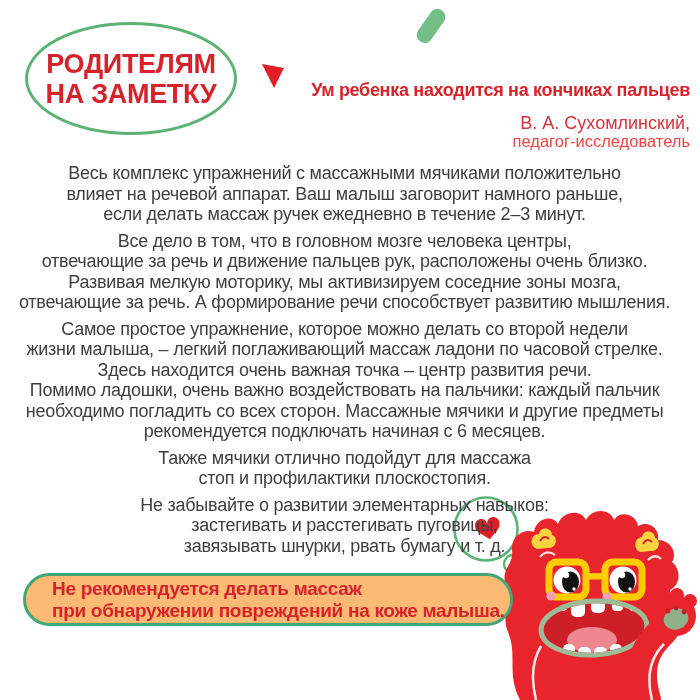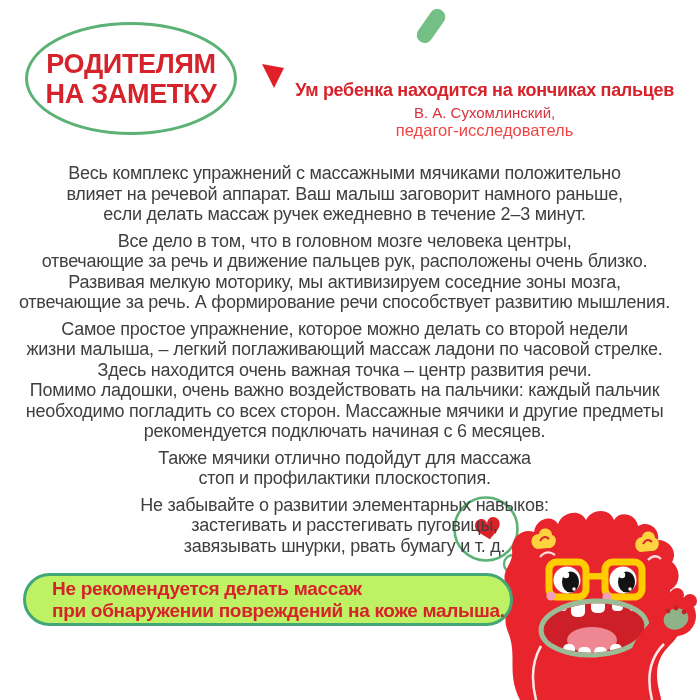--- a/index.html
+++ b/index.html
@@ -4,29 +4,29 @@
 <style>
   html,body{margin:0;padding:0;background:#fff;}
   .stage{position:relative;width:700px;height:700px;background:#ffffff;overflow:hidden;
          font-family:"Liberation Sans",sans-serif;}
   .decor-layer{position:absolute;left:0;top:0;width:700px;height:700px;z-index:1;}
   .badge{position:absolute;left:25px;top:22px;width:206px;height:107px;
          border:3px solid #5cb274;border-radius:50%;display:flex;align-items:center;
          justify-content:center;z-index:2;background:#fff;}
   .badge-text{white-space:pre;text-align:center;color:#d6232b;font-weight:bold;
               font-size:27px;line-height:30px;letter-spacing:-0.3px;}
-  .quote{position:absolute;right:26px;top:80px;text-align:center;color:#d6232b;z-index:2;}
+  .quote{position:absolute;right:10px;top:80px;text-align:right;color:#d6232b;z-index:2;}
   .quote-line{font-weight:bold;font-size:18px;letter-spacing:-0.3px;line-height:20px;}
-  .quote-author{font-size:15px;line-height:17.5px;margin-top:4px;color:#d5323c;}
+  .quote-author{font-size:18px;line-height:17.5px;margin-top:15px;color:#d5323c;}
   .quote-role{font-size:16.5px;line-height:17.5px;color:#ef4444;}
   .article{position:absolute;left:19px;top:163px;color:#3f3f41;z-index:2;
            font-size:18px;line-height:20.5px;letter-spacing:-0.25px;text-align:center;}
   .article p{white-space:pre;margin:0 0 6px 0;}
   .warning{position:absolute;left:23px;top:573px;width:458px;height:47px;
-           border:3px solid #42a677;border-radius:30px;background:#bef264;z-index:2;
+           border:3px solid #42a677;border-radius:30px;background:#fdba74;z-index:2;
            display:flex;align-items:center;padding-left:26px;}
   .warning-text{white-space:pre;color:#d6232b;font-weight:bold;font-size:19px;
                 line-height:22px;letter-spacing:-0.3px;}
 </style>
 </head>
 <body>
 
 <div class="stage">
 
   <svg class="decor-layer" viewBox="0 0 700 700">

